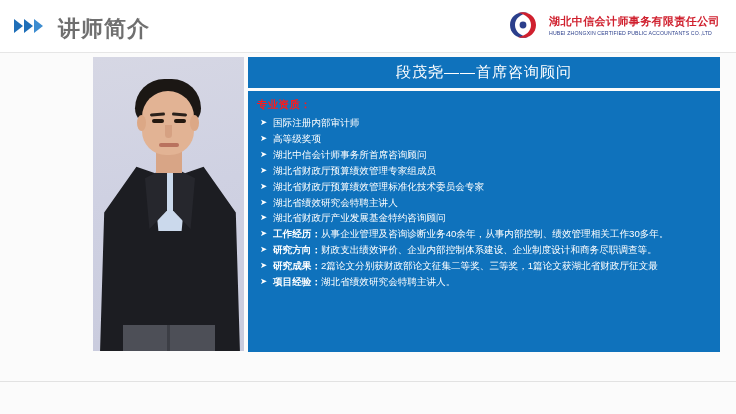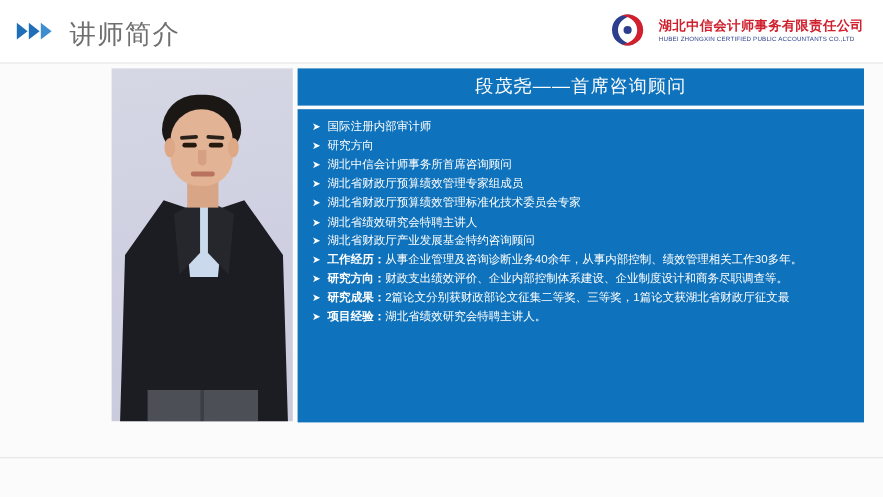--- a/index.html
+++ b/index.html
@@ -28,21 +28,21 @@
   .chev {
     width: 0; height: 0;
     border-top: 7px solid transparent;
     border-bottom: 7px solid transparent;
     border-left: 9px solid #1F6FB8;
   }
   .chev.c2 { border-left-color: #1F6FB8; }
   .chev.c3 { border-left-color: #3E8DD0; }
   #header-title {
     position: absolute; left: 58px; top: 14px;
-    font-size: 22px; font-weight: normal;
+    font-size: 22px; font-weight: bold;
     color: #6f6f6f; letter-spacing: 1px;
   }
   #header-rule {
     position: absolute; left: 0; top: 52px;
     width: 736px; height: 1px;
     background: #e6e6e6;
   }
 
   
   #logo-block {
@@ -223,28 +223,29 @@
     <div class="eye-r"></div>
     <div class="nose"></div>
     <div class="mouth"></div>
     <div class="trousers"></div>
   </div>
 
   <div id="panel">
     <div id="panel-title">段茂尧——首席咨询顾问</div>
     <div id="panel-body">
 
+      <div class="section-head">专业资质：</div>
       <ul class="bullets">
         <li class="bullet">
           <span class="arrow">➤</span>
           <span class="btext">国际注册内部审计师</span>
         </li>
         <li class="bullet">
           <span class="arrow">➤</span>
-          <span class="btext">研究方向</span>
+          <span class="btext">高等级奖项</span>
         </li>
         <li class="bullet">
           <span class="arrow">➤</span>
           <span class="btext">湖北中信会计师事务所首席咨询顾问</span>
         </li>
         <li class="bullet">
           <span class="arrow">➤</span>
           <span class="btext">湖北省财政厅预算绩效管理专家组成员</span>
         </li>
         <li class="bullet">

